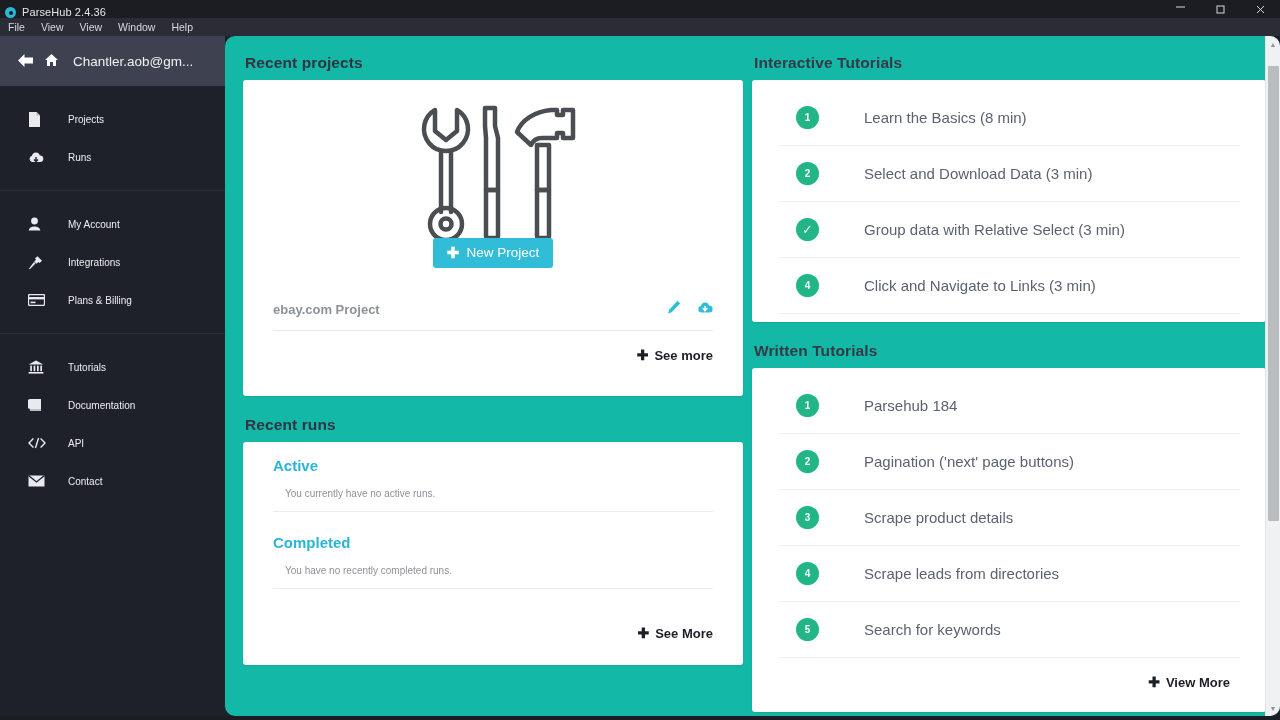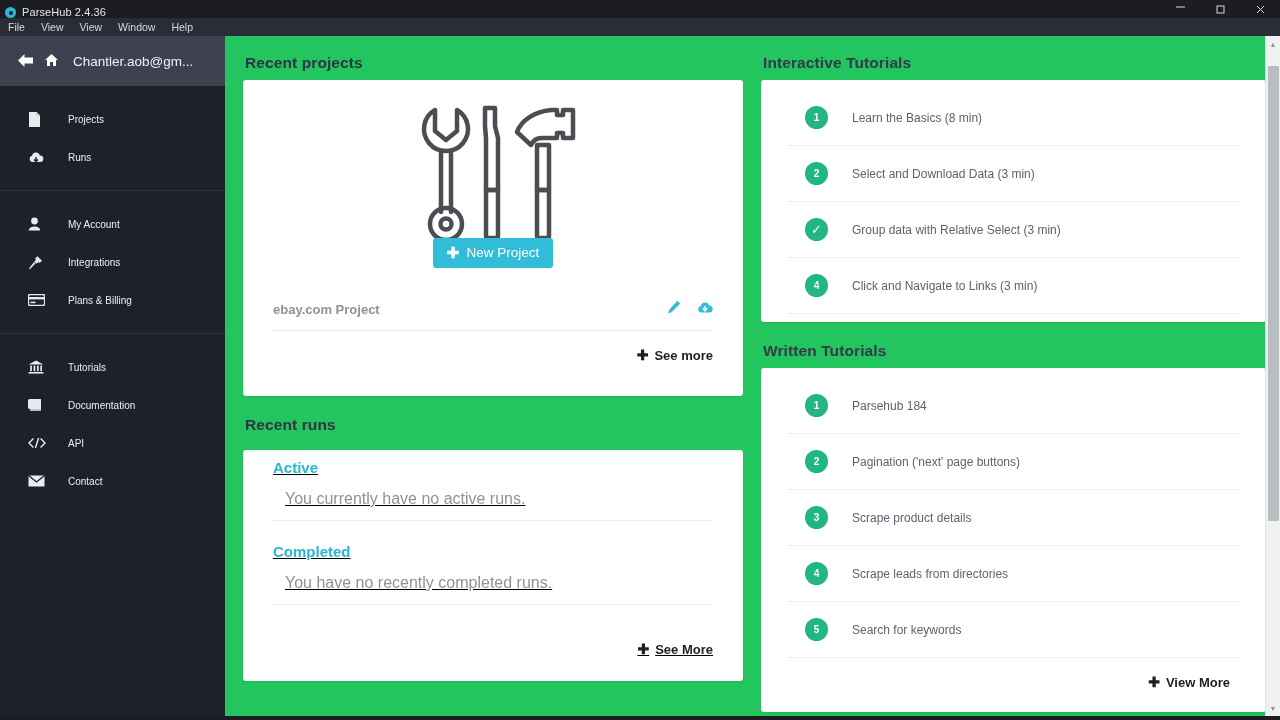--- a/index.html
+++ b/index.html
@@ -42,22 +42,22 @@
   .side-head .email { color: #f0f1f3; font-size: 13.5px; margin-left: 5px; }
 
   .nav-group { padding: 14px 0; }
   .nav-group + .nav-group { border-top: 1px solid #2b2f3a; }
   .nav-item { height: 38px; display: flex; align-items: center; padding-left: 28px; cursor: pointer; }
   .nav-ico { width: 26px; flex: 0 0 26px; display: flex; align-items: center; color: #e8eaee; font-size: 13px; }
   .nav-ico svg { display: block; }
   .nav-label { color: #eceef1; font-size: 10px; margin-left: 14px; }
 
   
-  .content { flex: 1 1 auto; background: #22c55e; overflow: hidden; position: relative;
-    display: flex; padding: 18px 14px 0 18px; gap: 18px; }
+  .content { flex: 1 1 auto; background: #14b8a6; overflow: hidden; position: relative;
+    display: flex; padding: 18px 14px 0 18px; gap: 9px; border-radius: 10px; }
   .col-left { width: 500px; flex: 0 0 500px; }
   .col-right { flex: 1 1 auto; min-width: 0; }
 
   .sec-title { font-size: 15.5px; font-weight: 700; color: #2f3542; margin: 0 0 8px 2px; letter-spacing: .1px; }
   .sec-title.rt { color: #343a47; }
   .card { background: #fff; border-radius: 3px; box-shadow: 0 1px 2px rgba(40,50,60,.10); }
 
   
   .proj-card { padding: 24px 0 0; height: 316px; }
   .tools { display: flex; justify-content: center; }
@@ -70,36 +70,36 @@
   .btn-new .plus { font-size: 15px; font-weight: 700; line-height: 1; }
   .proj-list { padding: 0 30px; margin-top: 26px; }
   .proj-row { display: flex; align-items: center; padding: 6px 0 12px; border-bottom: 1px solid #e6e8ea; font-weight: bold; }
   .proj-name { font-size: 13px; color: #8d9299; flex: 1 1 auto; }
   .proj-actions { display: flex; align-items: center; gap: 16px; color: #31bcd8; }
   .see-more-row { display: flex; justify-content: flex-end; padding: 16px 30px 0 0; }
   .see-more { font-size: 13px; font-weight: 700; color: #1c1f26; display: inline-flex; align-items: center; gap: 6px; cursor: pointer; }
   .see-more .plus { font-size: 14px; font-weight: 700; }
 
   
-  .runs-card { margin-top: 16px; padding: 9px 30px 24px; text-decoration: underline; }
+  .runs-card { margin-top: 8px; padding: 15px 30px 24px; }
   .run-head { font-size: 15px; font-weight: 700; color: #2ab5d6; margin-bottom: 14px; }
   .run-head.second { margin-top: 22px; }
-  .run-empty { font-size: 16px; color: #8d9299; padding: 0 0 12px 12px; border-bottom: 1px solid #ececee; }
+  .run-empty { font-size: 10px; color: #8d9299; padding: 0 0 12px 12px; border-bottom: 1px solid #ececee; }
   .runs-more { display: flex; justify-content: flex-end; margin-top: 36px; }
 
   
   .tut-card { padding: 10px 26px 8px 26px; }
   .tut-row { display: flex; align-items: center; gap: 24px; padding: 16px 0 16px 18px; border-bottom: 1px solid #eceef0; cursor: pointer; }
   .tut-row:last-child { border-bottom: 1px solid #eceef0; }
   .badge {
     width: 23px; height: 23px; flex: 0 0 23px; border-radius: 50%; background: #22b585;
     color: #fff; font-size: 10px; font-weight: 700; display: flex; align-items: center; justify-content: center;
   }
   .badge.check { font-size: 13px; font-weight: 400; }
-  .tut-label { font-size: 12px; color: #5c6270; }
+  .tut-label { font-size: 15px; color: #5c6270; margin-left: 21px; }
   .view-more-row { display: flex; justify-content: flex-end; padding: 16px 10px 14px 0; }
 
   .gap { height: 20px; }
 
   
   .scrollbar { position: absolute; top: 0; right: 0; width: 15px; height: 100%; background: #f0f1f2;
     border-left: 1px solid #e2e4e6; display: flex; flex-direction: column; align-items: center; }
   .sb-arrow { width: 15px; height: 16px; display: flex; align-items: center; justify-content: center;
     color: #8e9295; font-size: 7px; }
   .sb-track { flex: 1 1 auto; width: 15px; position: relative; }

